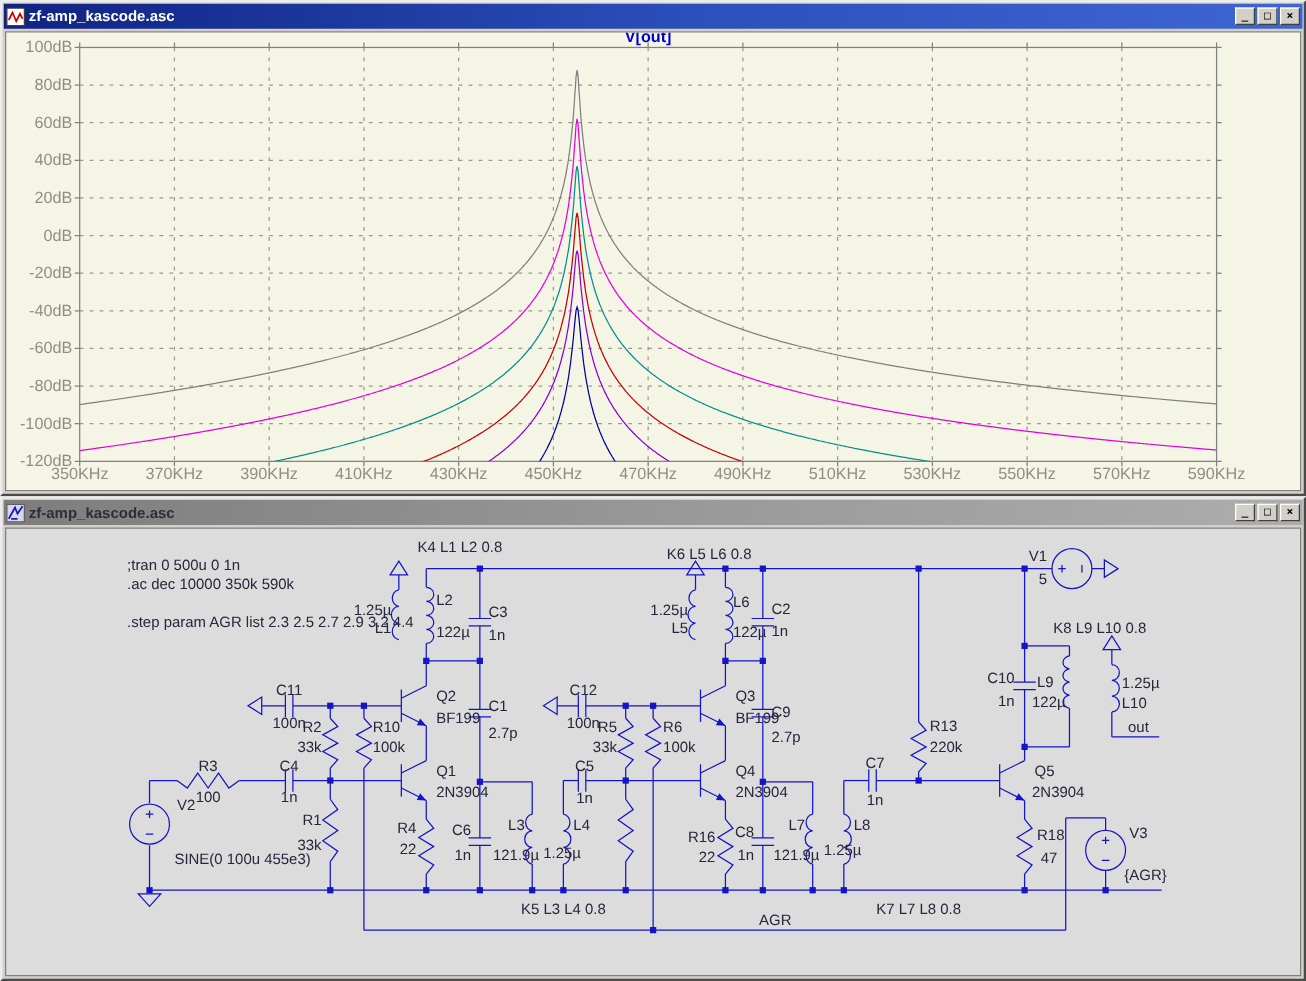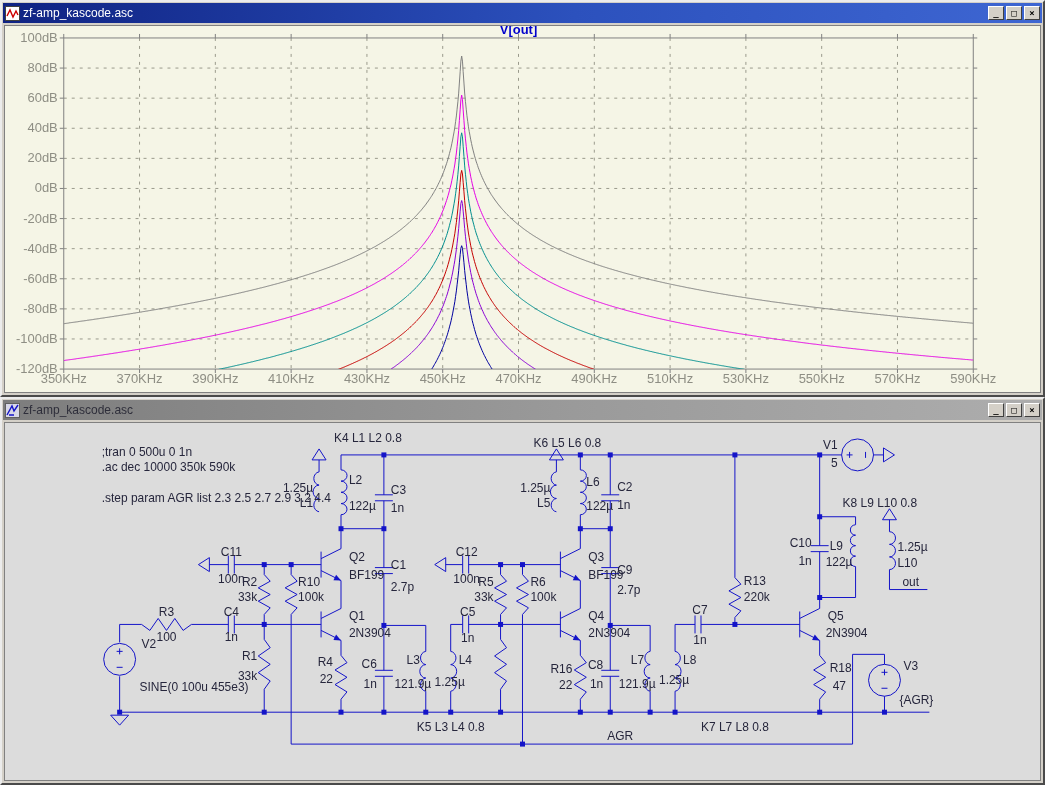--- a/index.html
+++ b/index.html
@@ -5,21 +5,21 @@
   html,body{margin:0;padding:0}
   body{width:1045px;height:785px;background:#808080;position:relative;overflow:hidden;
        font-family:"Liberation Sans",sans-serif}
   .win{position:absolute;left:0;width:1041px;background:#d4d0c8;
        border:2px solid;border-color:#ececec #4a4a4a #4a4a4a #ececec}
   .w1{top:0;height:393px}
   .w2{top:397px;height:384px}
   .tbar{height:20px;margin:1px 1px 0 1px;display:flex;align-items:center;padding:0 2px;gap:3px}
   .tbar.active{background:linear-gradient(to right,#0f2383,#2c51bd 55%,#3e66d2)}
   .tbar.inactive{background:linear-gradient(to right,#7d7d7d,#9a9a9a 55%,#adadad)}
-  .ttext{color:#ffffff;font-weight:normal;font-size:12px;flex:1;white-space:nowrap;overflow:hidden}
+  .ttext{color:#ffffff;font-weight:bold;font-size:12px;flex:1;white-space:nowrap;overflow:hidden}
   .inactive .ttext{color:#2e2e3a}
   .tbtns{margin-left:auto;display:flex;gap:2px}
   .tbtn{width:16px;height:14px;background:#d4d0c8;border:1px solid;border-color:#ffffff #404040 #404040 #ffffff;
         font:bold 9px/12px "DejaVu Sans Mono",monospace;text-align:center;color:#000;padding:0;cursor:default}
   .content{position:absolute;left:2px;right:2px;border:1px solid #808080;overflow:hidden}
   .w1 .content{top:23px;bottom:2px;background:#f5f5e6}
   .w2 .content{top:23px;bottom:2px;background:#dcdcdc}
   svg{display:block;width:100%;height:100%}
   .grid{stroke:#9a9a8c;stroke-width:1}
   .axis{stroke:#808080;fill:none}

